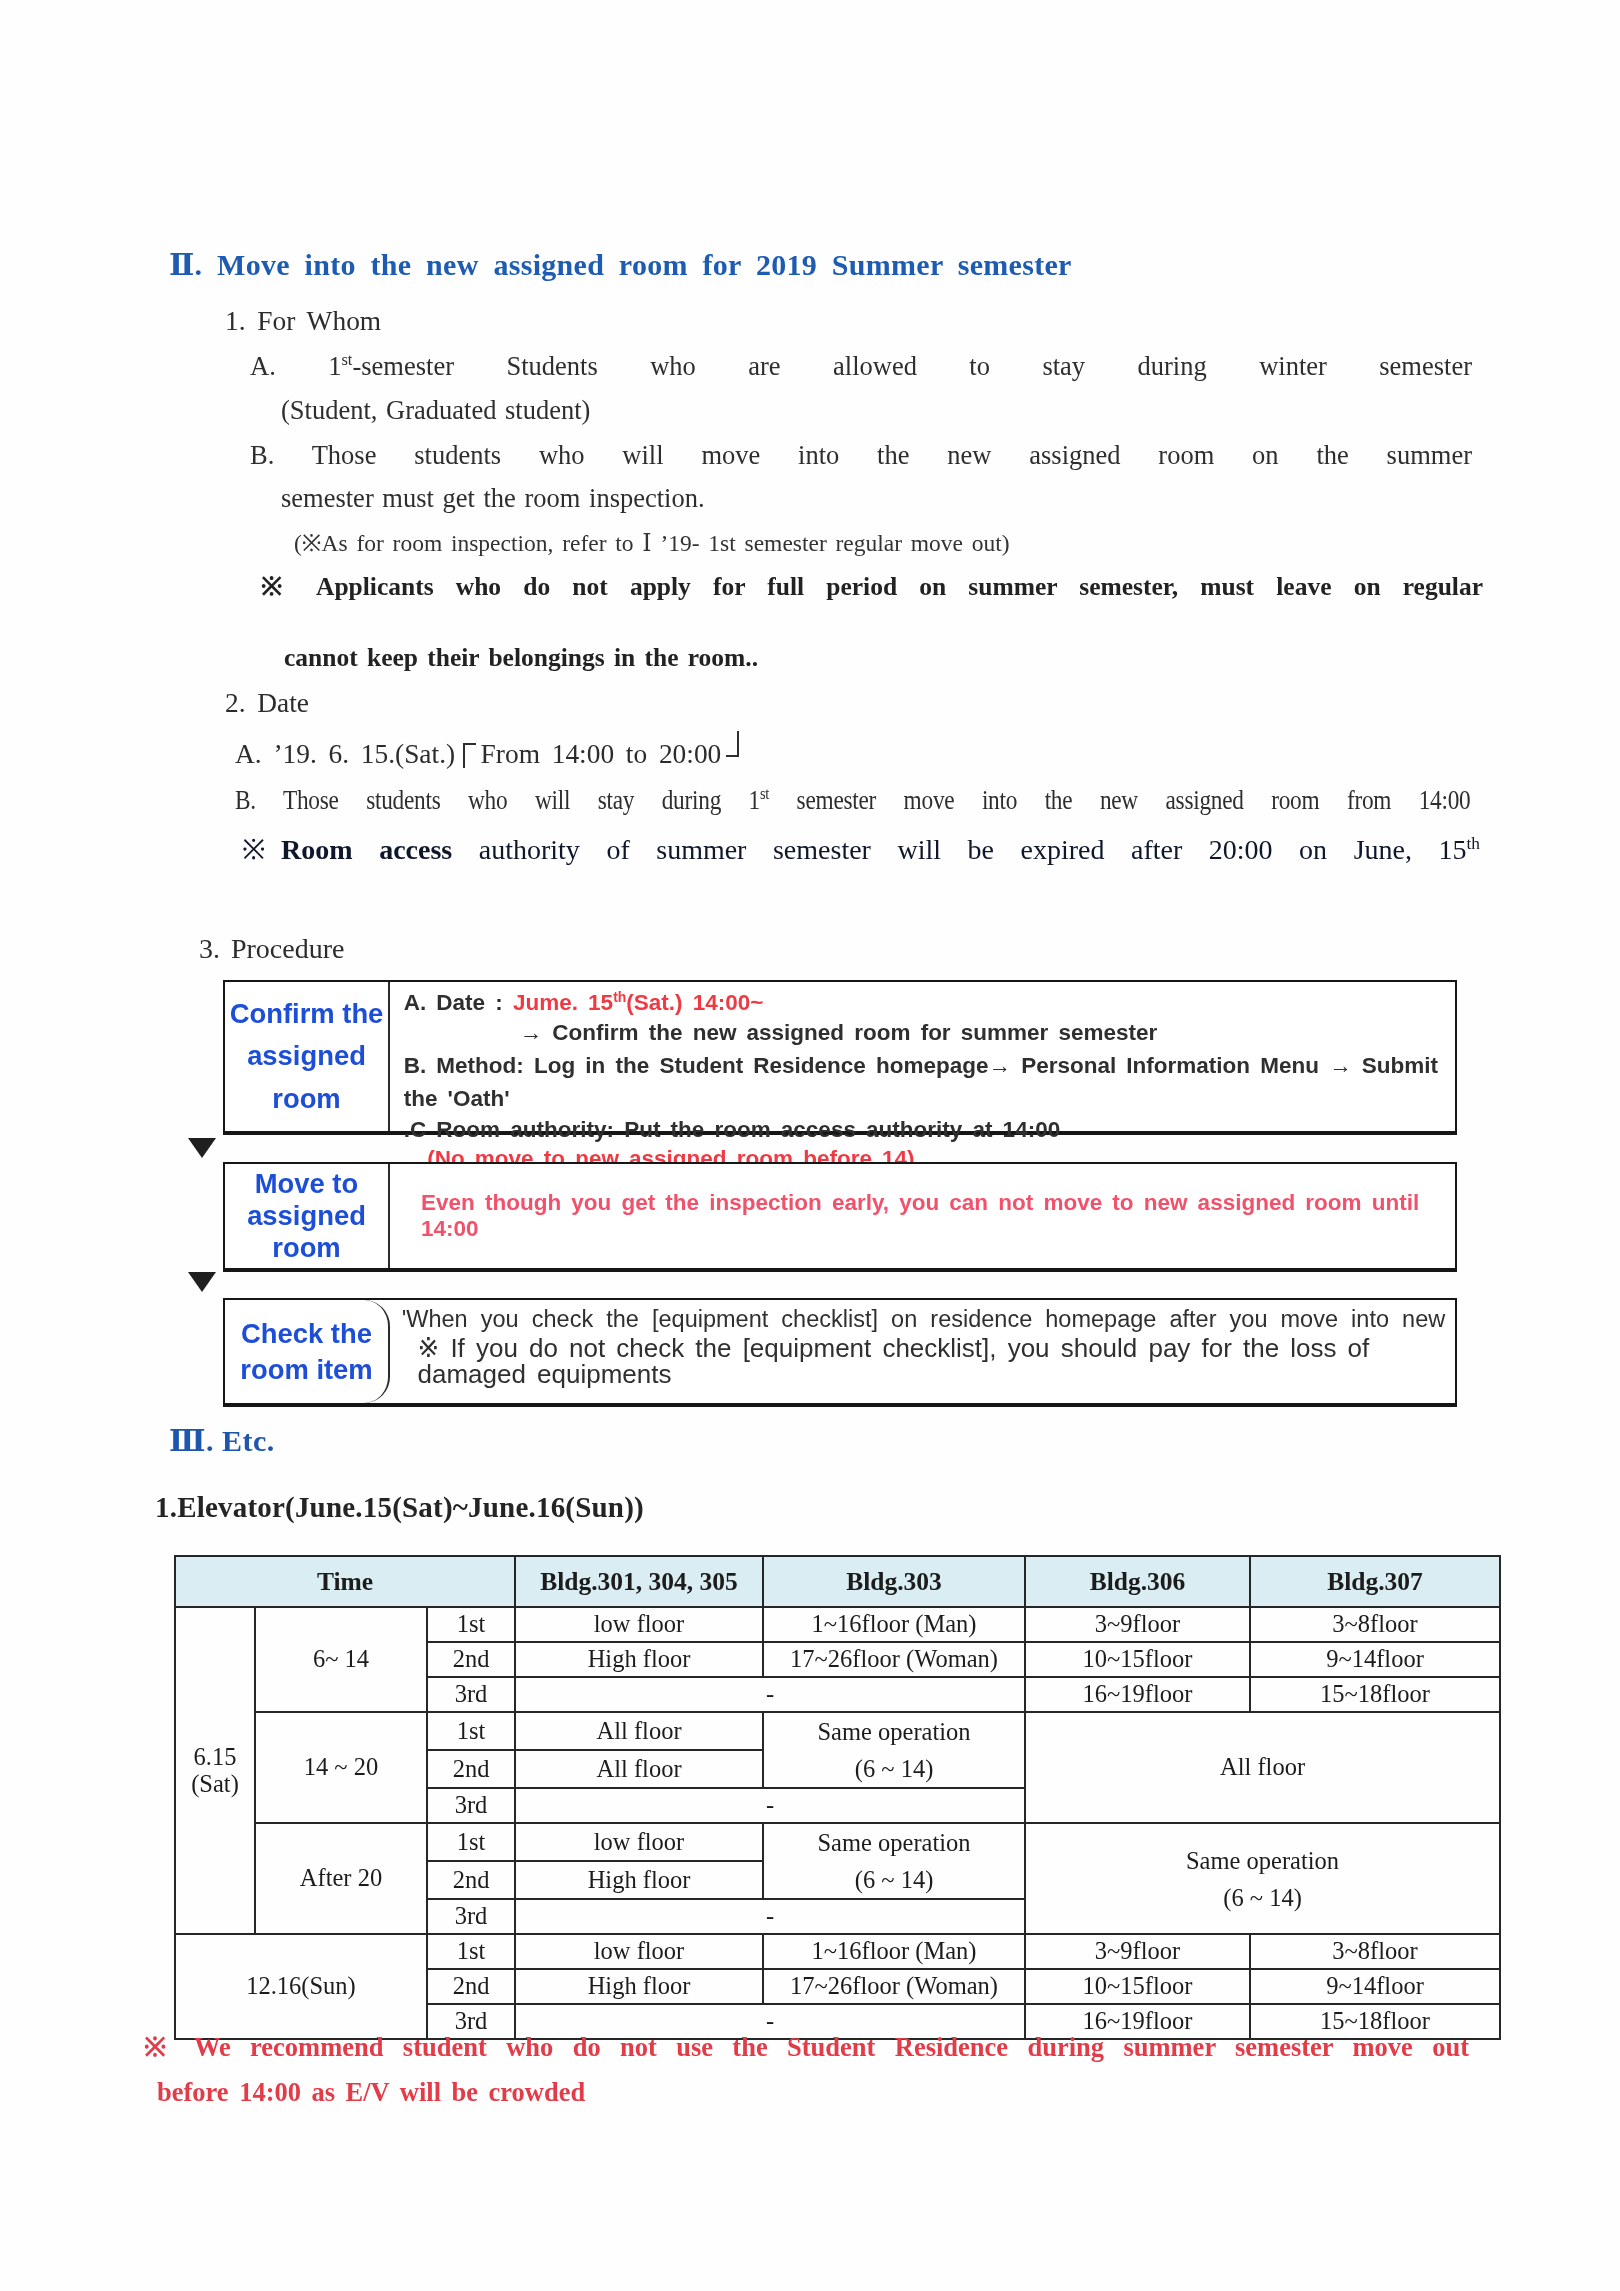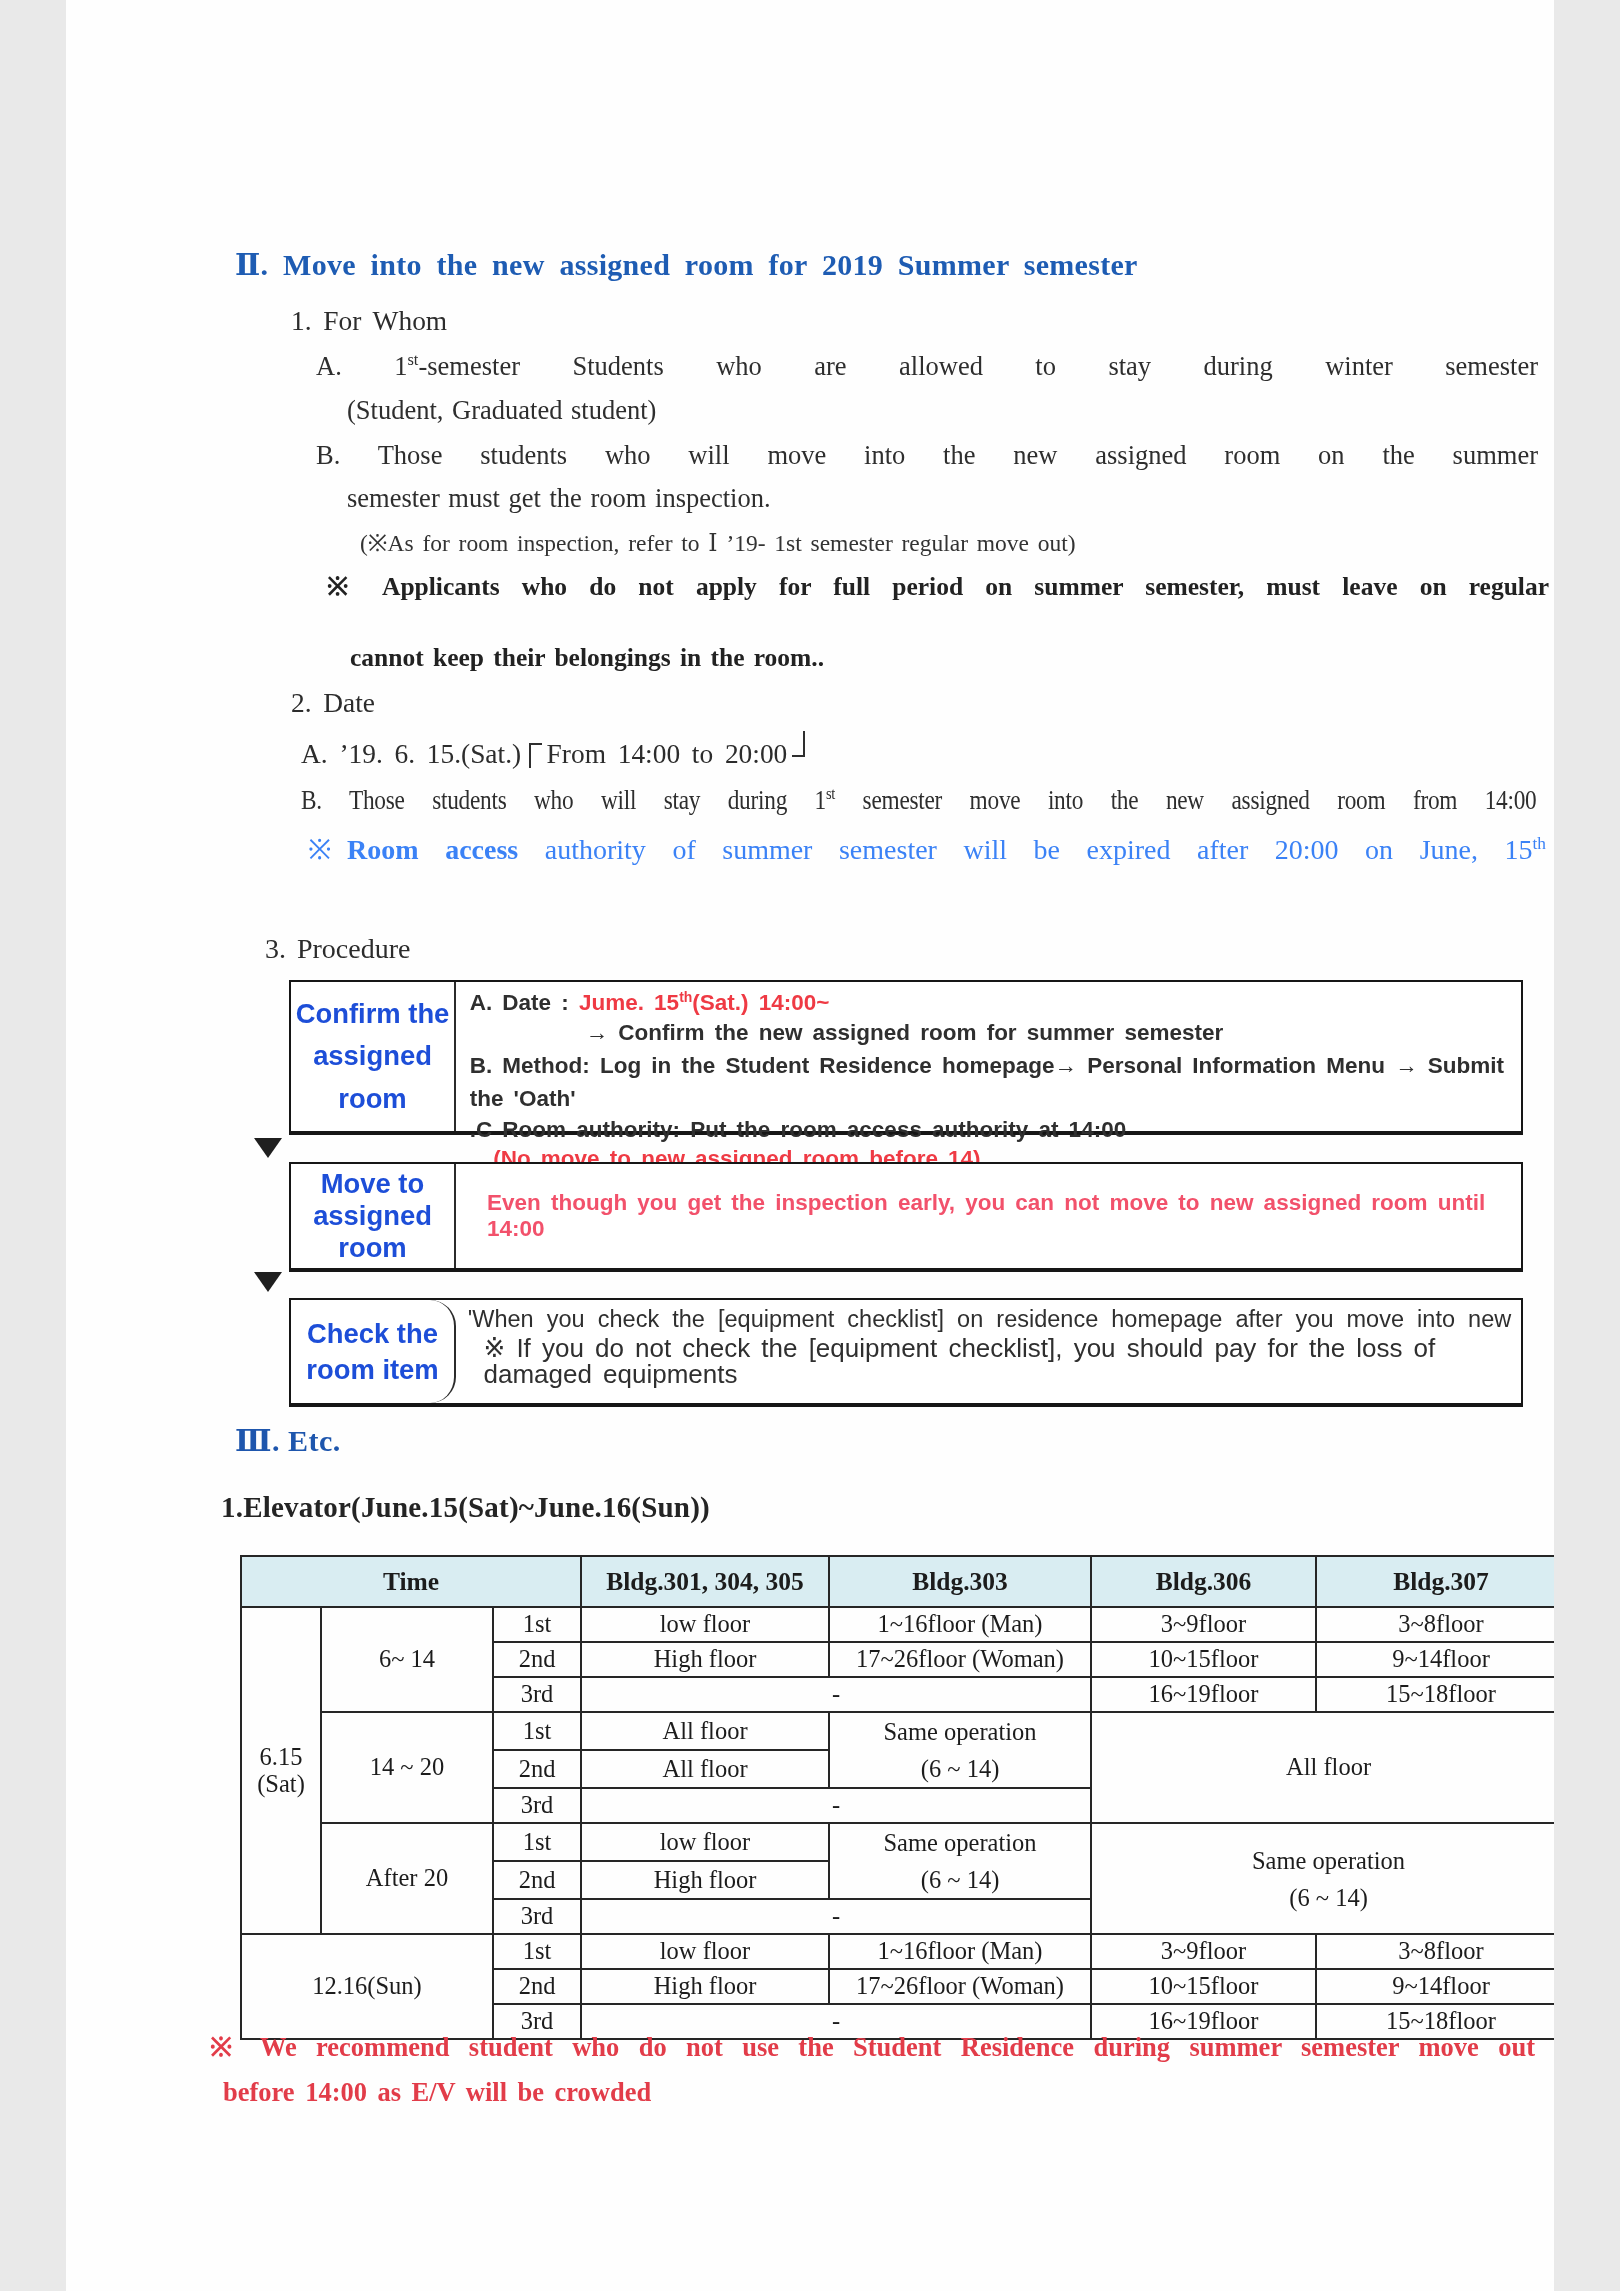--- a/index.html
+++ b/index.html
@@ -1,29 +1,29 @@
 <!DOCTYPE html>
 <html><head>
 <meta charset="utf-8">
 <style>
   html,body{margin:0;padding:0;background:#e9e9e9;}
-  .page{position:relative;width:1488px;height:2292px;background:#fefefe;margin:0 auto;
+  .page{position:relative;width:1620px;height:2292px;background:#fefefe;margin:0 auto;
         font-family:"Liberation Serif","DejaVu Serif",serif;color:#2c2c2c;overflow:hidden;}
   .abs{position:absolute;}
   .just{text-align:justify;text-align-last:justify;}
   sup{font-size:62%;vertical-align:super;line-height:0;}
 
   
   .h-main{font-size:30px;font-weight:bold;color:#1e5cb3;letter-spacing:0.3px;word-spacing:6.9px;}
   .h-etc{font-size:30px;font-weight:bold;color:#1e56ad;letter-spacing:0.5px;}
   .num-item{font-size:27.4px;color:#2c2c2c;word-spacing:4.9px;}
   .body-line{font-size:26.5px;color:#2e2e2e;word-spacing:2px;line-height:1.3;}
   .small-note{font-size:23.5px;color:#333;word-spacing:2.9px;}
   .bold-note{font-size:25.5px;font-weight:bold;color:#222;word-spacing:2.9px;}
-  .blue-note{font-size:28px;color:#3b82f6;word-spacing:3.9px;}
+  .blue-note{font-size:28px;color:#0f172a;word-spacing:3.9px;}
   .blue-note b{font-weight:bold;}
   .h-proc{font-size:28px;color:#2c2c2c;word-spacing:3.9px;}
   .elev-h{font-size:29px;color:#242424;letter-spacing:0.2px;font-weight:bold;}
 
   
   .pbox{background:#fff;border:2.9px solid #161616;border-bottom-width:4.9px;display:flex;}
   .pbox .plabel{width:163px;flex:0 0 163px;border-right:2px solid #2b2b2b;display:flex;
                 flex-direction:column;justify-content:center;align-items:center;
                 font-family:"Liberation Sans","DejaVu Sans",sans-serif;font-weight:bold;
                 font-size:27.4px;color:#1d4ed8;line-height:1.55;text-align:center;}

